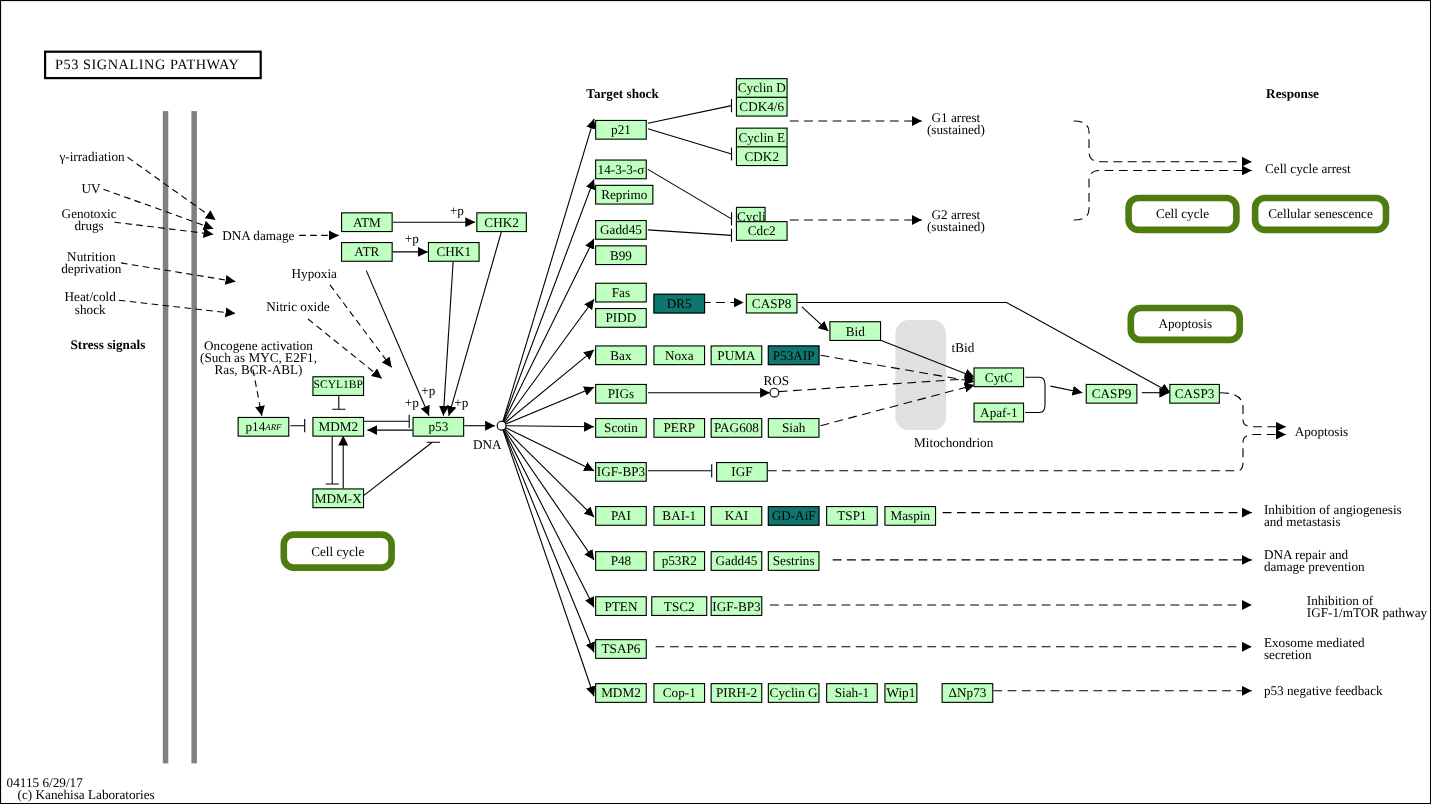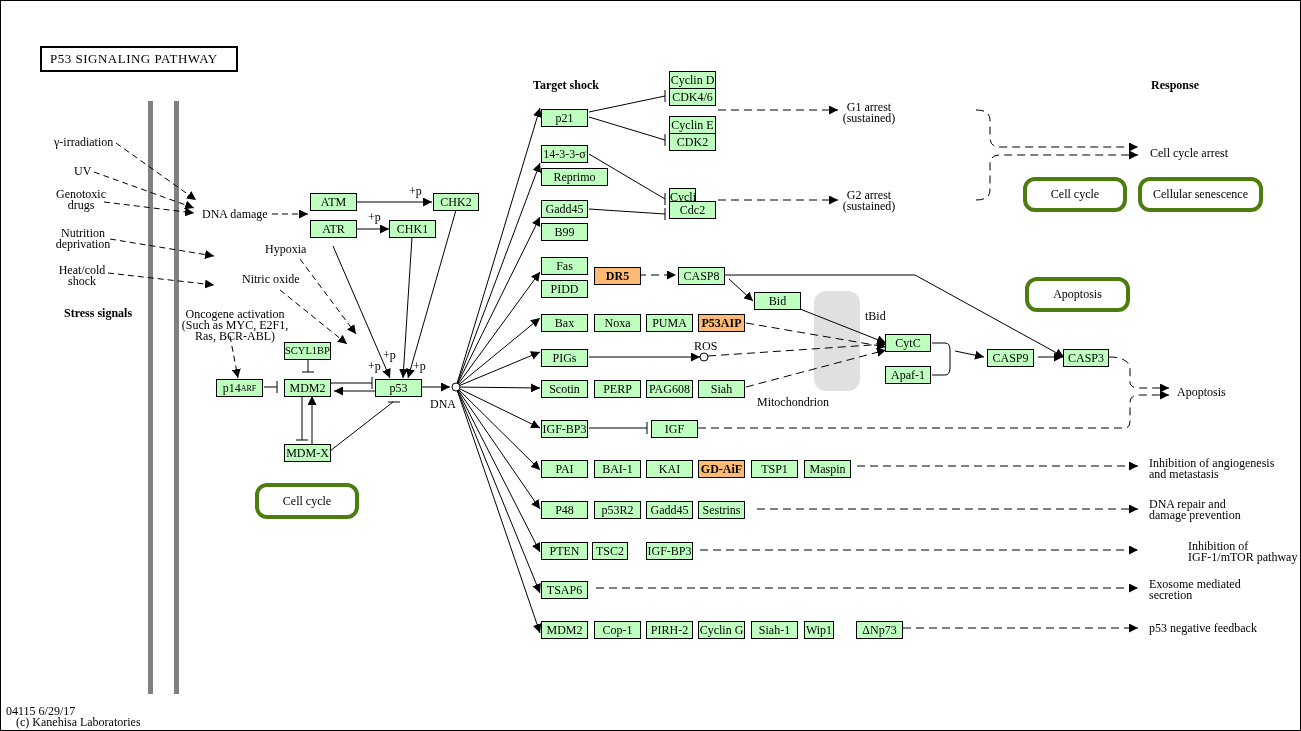--- a/index.html
+++ b/index.html
@@ -2,32 +2,32 @@
 <html><head>
 <meta charset="utf-8">
 <style>
   html, body { margin:0; padding:0; background:#fff; }
   body { width:1301px; height:731px; position:relative; overflow:hidden;
          font-family:"Liberation Serif","DejaVu Serif",serif; color:#000; }
   #frame { position:absolute; left:0; top:0; width:1299px; height:729px; border:1px solid #000; }
   svg#wires { position:absolute; left:0; top:0; }
   .node { position:absolute; box-sizing:border-box; height:18px; border:1px solid #000;
           background:#bfffbf; font-size:12px; line-height:16px; text-align:center; white-space:nowrap; overflow:hidden; }
-  .node.white { background:#fdba74;font-weight:bold; }
+  .node.white { background:#0f766e; }
   .node.small { font-size:10.5px; }
   .lbl { position:absolute; font-size:12px; line-height:11px; white-space:nowrap; }
   .lbl.c { text-align:center; }
   .lbl.b { font-weight:bold; }
-  .rbox { position:absolute; box-sizing:border-box; border:4px solid #4d7c0f; border-radius:12px; background:#fff;
+  .rbox { position:absolute; box-sizing:border-box; border:6px solid #4d7c0f; border-radius:12px; background:#fff;
           font-size:12px; display:flex; align-items:center; justify-content:center; }
   .membrane { position:absolute; width:5px; background:#808080; top:101px; height:593px; }
   #title-box { position:absolute; left:40px; top:46px; width:198px; height:26px; box-sizing:border-box;
                border:2px solid #000; font-size:13px; line-height:22px; padding-left:8px; letter-spacing:0.5px; }
   .mito { position:absolute; left:814px; top:291px; width:46px; height:100px; background:#e0e0e0; border-radius:12px; }
-  sup.arf { font-size:8px; vertical-align:1px; }
+  sup.arf { font-size:8px; vertical-align:1px;font-style:italic; }
 </style>
 </head>
 <body>
 
 <div id="frame"></div>
 
 <div id="title-box">P53 SIGNALING PATHWAY</div>
 
 <div class="membrane" style="left:148px"></div>
 <div class="membrane" style="left:174px"></div>
@@ -151,21 +151,21 @@
 <div class="node" style="left:375px;top:379px;width:47px">p53</div>
 <div class="lbl" style="left:368px;top:361px">+p</div>
 <div class="lbl" style="left:383px;top:350px">+p</div>
 <div class="lbl" style="left:413px;top:361px">+p</div>
 <div class="lbl" style="left:430px;top:399px">DNA</div>
 
 <div class="rbox" style="left:255px;top:483px;width:104px;height:36px">Cell cycle</div>
 
 <div class="node" style="left:541px;top:109px;width:47px">p21</div>
 <div class="node" style="left:541px;top:145px;width:47px">14-3-3-σ</div>
-<div class="node" style="left:541px;top:168px;width:67px">Reprimo</div>
+<div class="node" style="left:541px;top:168px;width:53px">Reprimo</div>
 <div class="node" style="left:541px;top:200px;width:47px">Gadd45</div>
 <div class="node" style="left:541px;top:223px;width:47px">B99</div>
 <div class="node" style="left:541px;top:257px;width:47px">Fas</div>
 <div class="node" style="left:541px;top:280px;width:47px">PIDD</div>
 <div class="node white" style="left:594px;top:267px;width:47px">DR5</div>
 <div class="node" style="left:678px;top:267px;width:47px">CASP8</div>
 <div class="node" style="left:754px;top:292px;width:47px">Bid</div>
 <div class="node" style="left:541px;top:314px;width:47px">Bax</div>
 <div class="node" style="left:594px;top:314px;width:47px">Noxa</div>
 <div class="node" style="left:646px;top:314px;width:47px">PUMA</div>
@@ -187,39 +187,39 @@
 <div class="node" style="left:669px;top:201px;width:47px">Cdc2</div>
 
 <div class="lbl c" style="left:836px;top:102px;width:66px"><span>G1 arrest</span><br><span>(sustained)</span></div>
 <div class="lbl c" style="left:836px;top:190px;width:66px"><span>G2 arrest</span><br><span>(sustained)</span></div>
 
 <div class="lbl" style="left:865px;top:311px">tBid</div>
 <div class="node" style="left:885px;top:334px;width:46px">CytC</div>
 <div class="node" style="left:885px;top:366px;width:46px">Apaf-1</div>
 <div class="node" style="left:987px;top:349px;width:47px">CASP9</div>
 <div class="node" style="left:1063px;top:349px;width:46px">CASP3</div>
-<div class="lbl" style="left:757px;top:397px">Mitochondrion</div>
+<div class="lbl" style="left:831px;top:397px">Mitochondrion</div>
 
 <div>
   <div class="node" style="left:541px;top:460px;width:47px">PAI</div>
   <div class="node" style="left:594px;top:460px;width:47px">BAI-1</div>
   <div class="node" style="left:646px;top:460px;width:47px">KAI</div>
   <div class="node white" style="left:698px;top:460px;width:47px">GD-AiF</div>
   <div class="node" style="left:751px;top:460px;width:47px">TSP1</div>
   <div class="node" style="left:804px;top:460px;width:47px">Maspin</div>
 </div>
 <div>
   <div class="node" style="left:541px;top:501px;width:47px">P48</div>
   <div class="node" style="left:594px;top:501px;width:47px">p53R2</div>
   <div class="node" style="left:646px;top:501px;width:47px">Gadd45</div>
   <div class="node" style="left:698px;top:501px;width:47px">Sestrins</div>
 </div>
 <div>
   <div class="node" style="left:541px;top:542px;width:47px">PTEN</div>
-  <div class="node" style="left:592px;top:542px;width:36px">TSC2</div>
+  <div class="node" style="left:592px;top:542px;width:51px">TSC2</div>
   <div class="node" style="left:646px;top:542px;width:47px">IGF-BP3</div>
 </div>
 <div>
   <div class="node" style="left:541px;top:581px;width:47px">TSAP6</div>
 </div>
 <div>
   <div class="node" style="left:541px;top:621px;width:47px">MDM2</div>
   <div class="node" style="left:594px;top:621px;width:47px">Cop-1</div>
   <div class="node" style="left:646px;top:621px;width:47px">PIRH-2</div>
   <div class="node" style="left:698px;top:621px;width:47px">Cyclin G</div>

